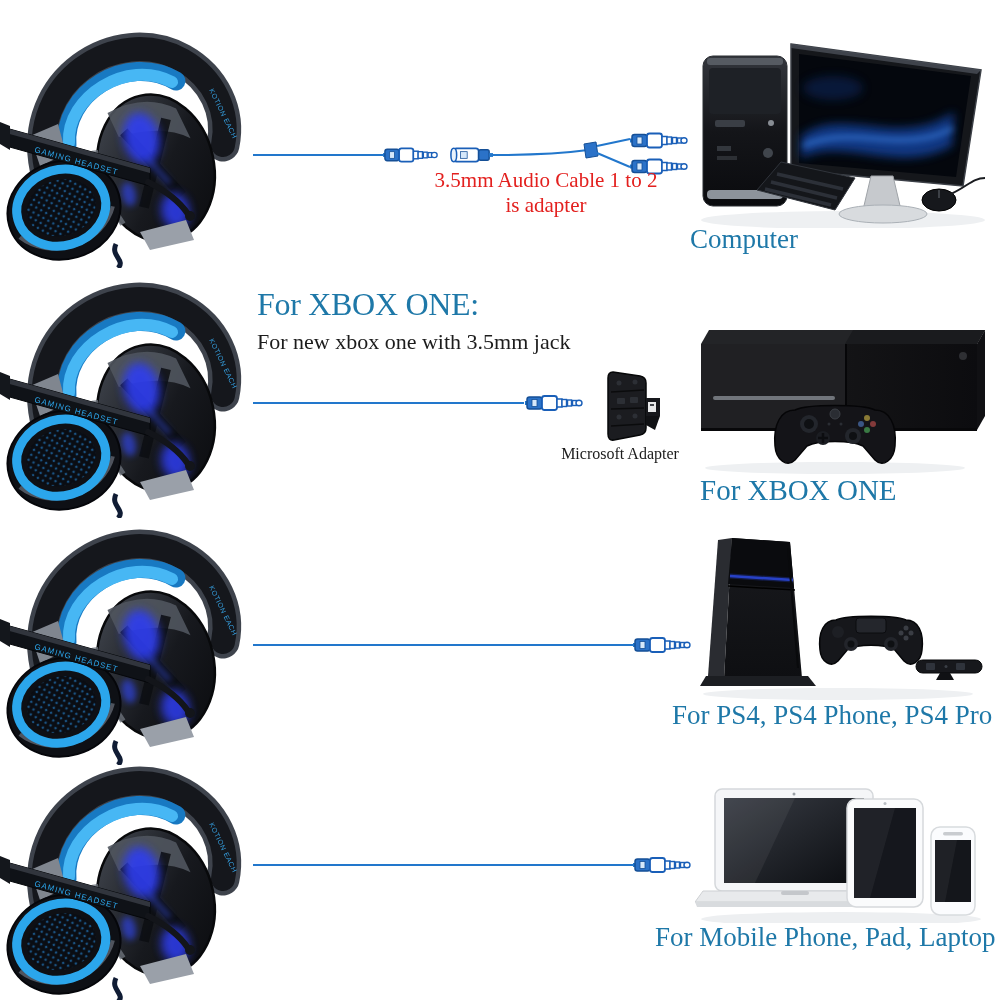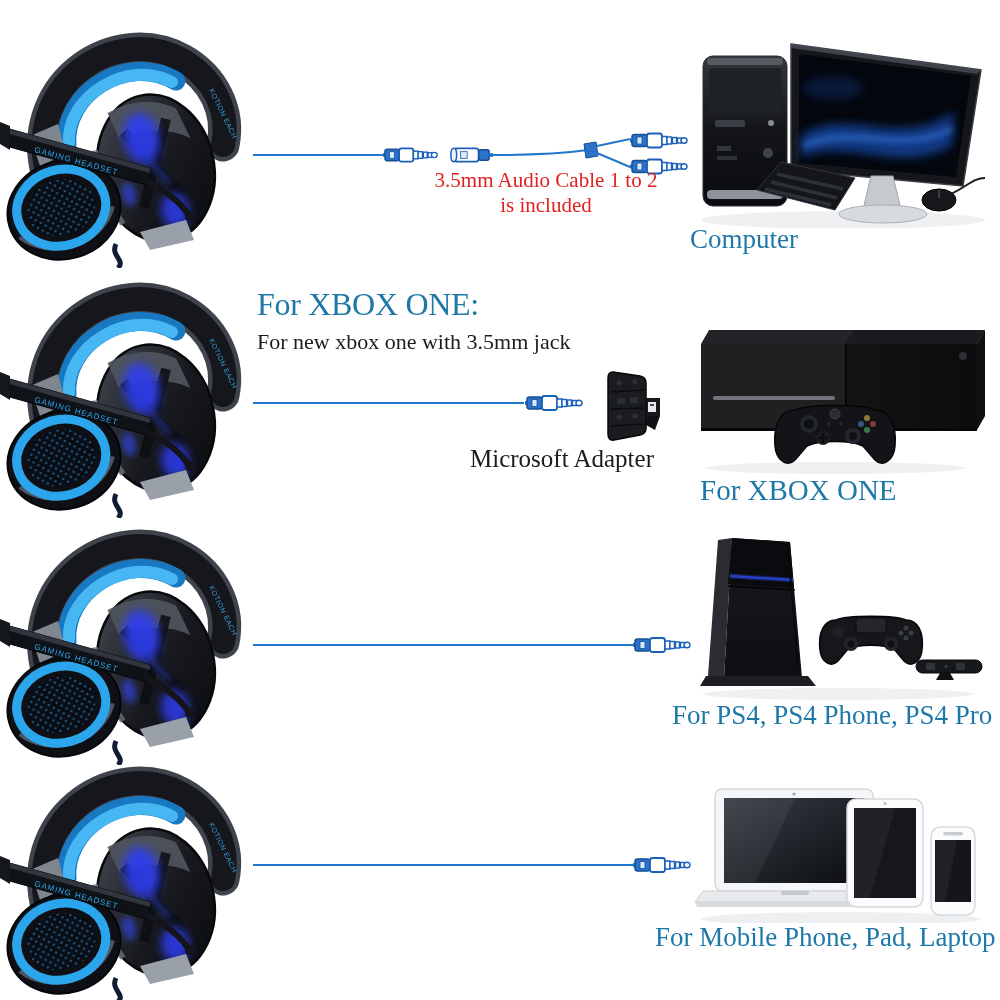--- a/index.html
+++ b/index.html
@@ -5,21 +5,21 @@
   html,body{margin:0;padding:0;background:#fff;}
   #stage{position:relative;width:1000px;height:1000px;background:#ffffff;overflow:hidden;
          font-family:"Liberation Serif",serif;}
   .abs{position:absolute;}
   .caption{color:#1e78a8;white-space:nowrap;}
   .cap27{font-size:27px;}
   .cap29{font-size:29px;}
   .rednote{color:#e3201e;font-size:21px;text-align:center;line-height:1.18;}
   .heading{color:#1e78a8;font-size:32px;white-space:nowrap;letter-spacing:-0.3px;}
   .detail{color:#1c1c1c;font-size:22px;white-space:nowrap;line-height:1.42;}
-  .blacknote{color:#1c1c1c;font-size:25px;line-height:1.2;}
+  .blacknote{color:#1c1c1c;font-size:16px;text-align:center;line-height:1.2;}
   svg{display:block;}
   #symlib{position:absolute;width:0;height:0;overflow:hidden;}
 </style>
 </head>
 <body>
 
 <div id="stage">
 
   <svg id="symlib" aria-hidden="true">
     <defs>
@@ -242,21 +242,21 @@
     <path d="M243 29 C 285 29 315 27 338 24" stroke="#2277cc" stroke-width="2" fill="none"></path>
     <polygon points="334,18 346,16 348,30 336,32" fill="#2b72c8" stroke="#154f96"></polygon>
     <line x1="347" y1="20" x2="380" y2="13" stroke="#2277cc" stroke-width="2"></line>
     <line x1="347" y1="27" x2="380" y2="41" stroke="#2277cc" stroke-width="2"></line>
     <use href="#plug-male" x="380" y="2" width="60" height="25"></use>
     <use href="#plug-male" x="380" y="28" width="60" height="25"></use>
   </svg>
 
   <div class="abs rednote" style="left:366px;top:168px;width:360px">
     <div>3.5mm Audio Cable 1 to 2</div>
-    <div>is included</div>
+    <div>is adapter</div>
   </div>
 
   <svg class="abs" style="left:693px;top:28px" width="300" height="200">
     <use href="#computer-sym" width="300" height="205"></use>
   </svg>
   <div class="abs caption cap27" style="left:690px;top:224px;width:280px">Computer</div>
 
   <svg class="abs" style="left:0;top:268px" width="250" height="250">
     <use href="#headset-sym" width="250" height="250"></use>
   </svg>

